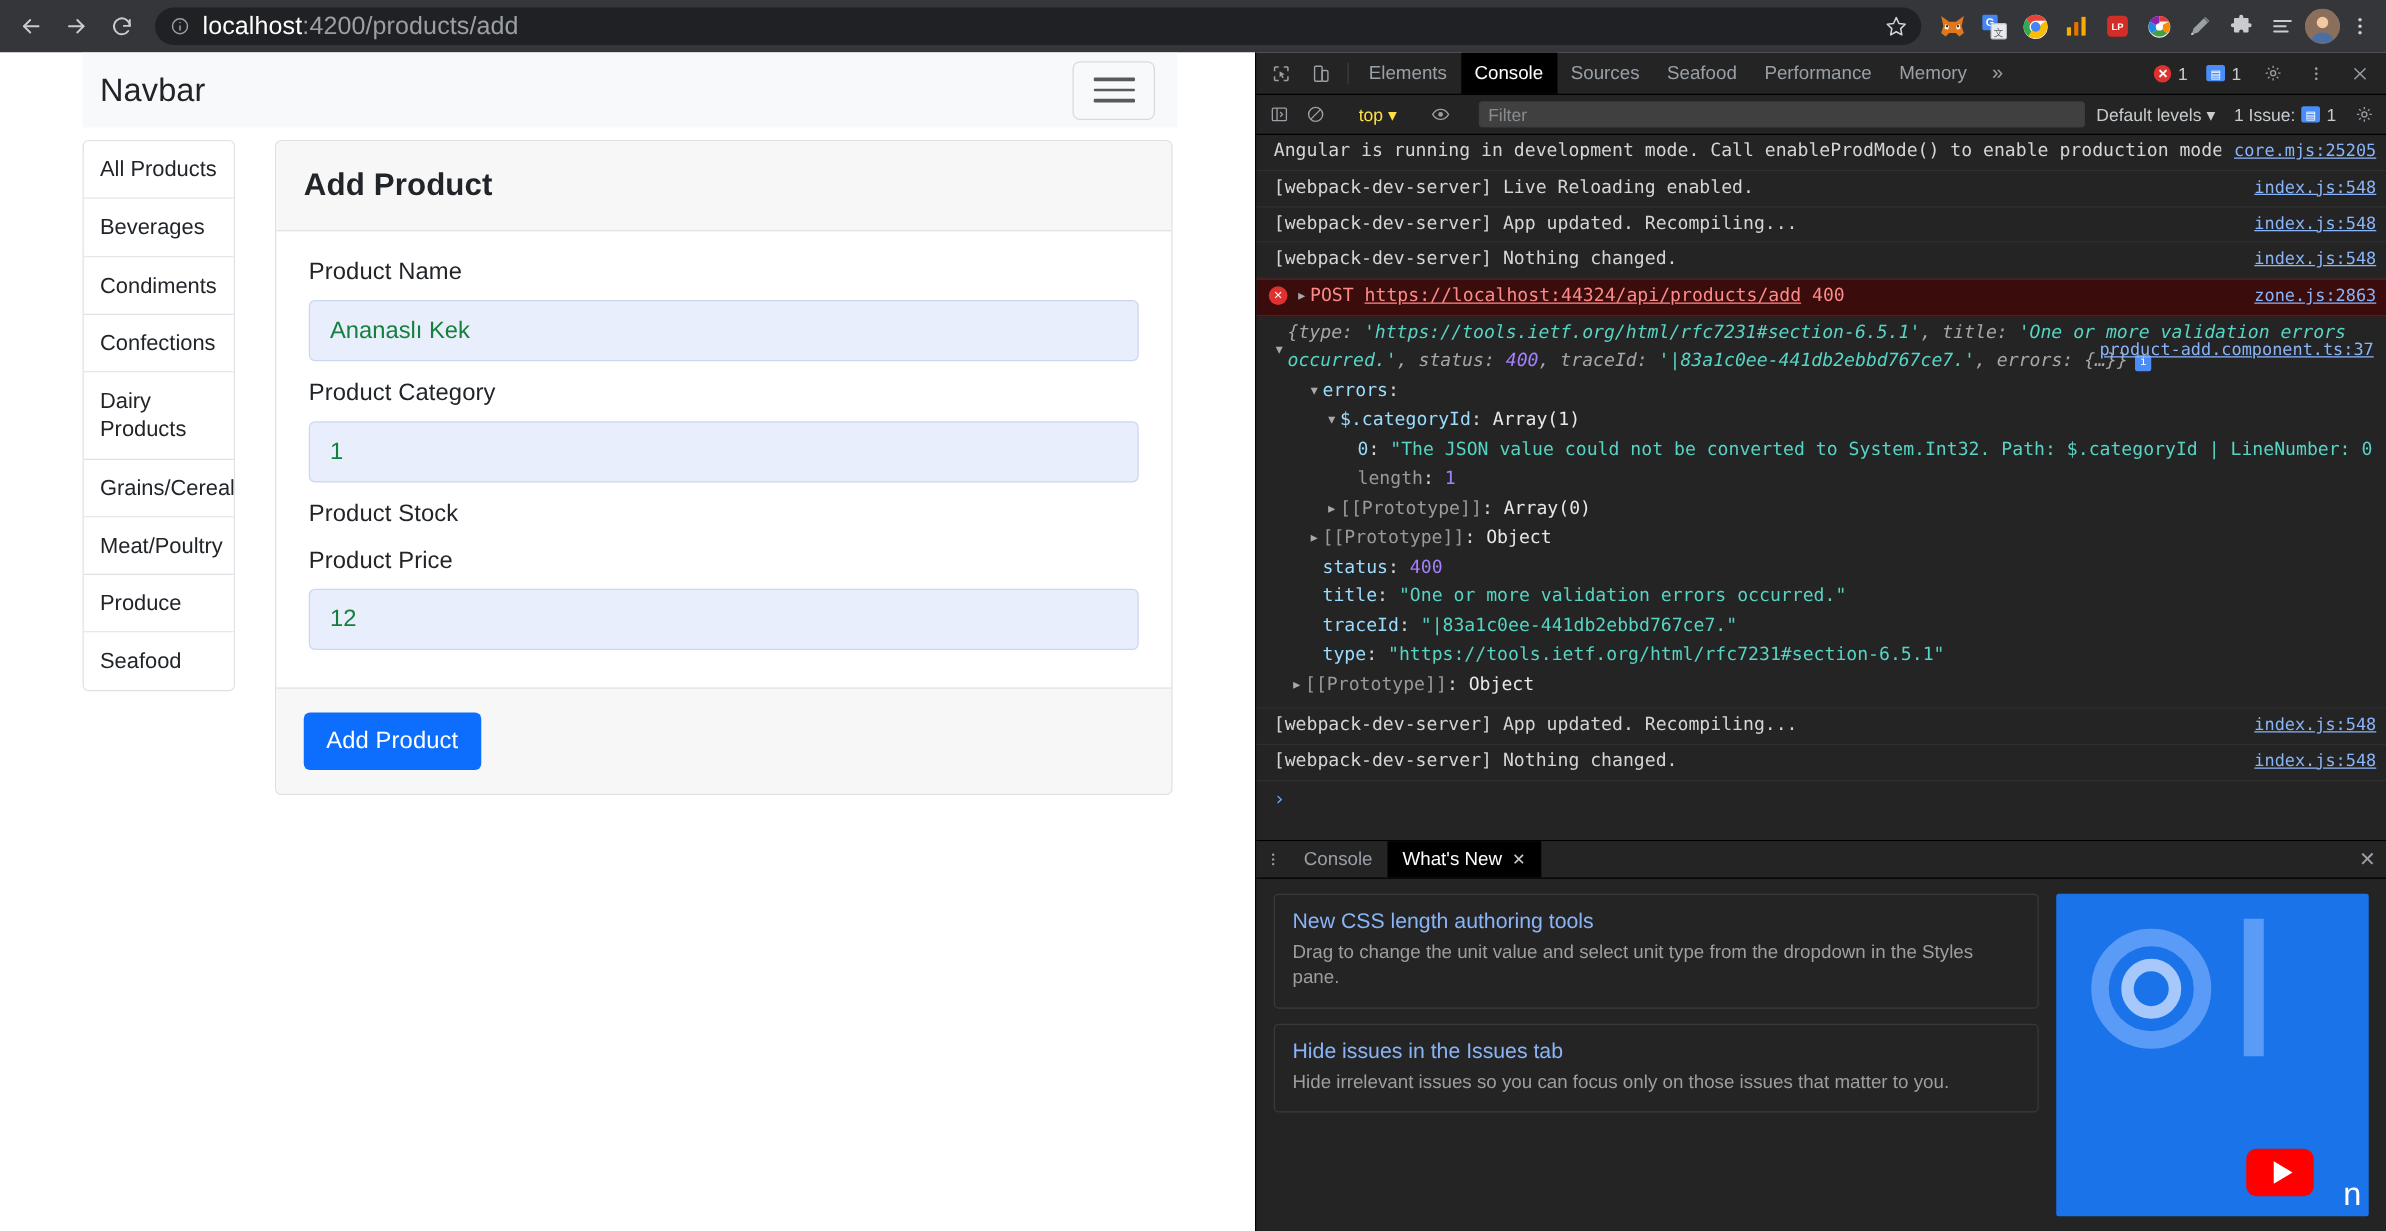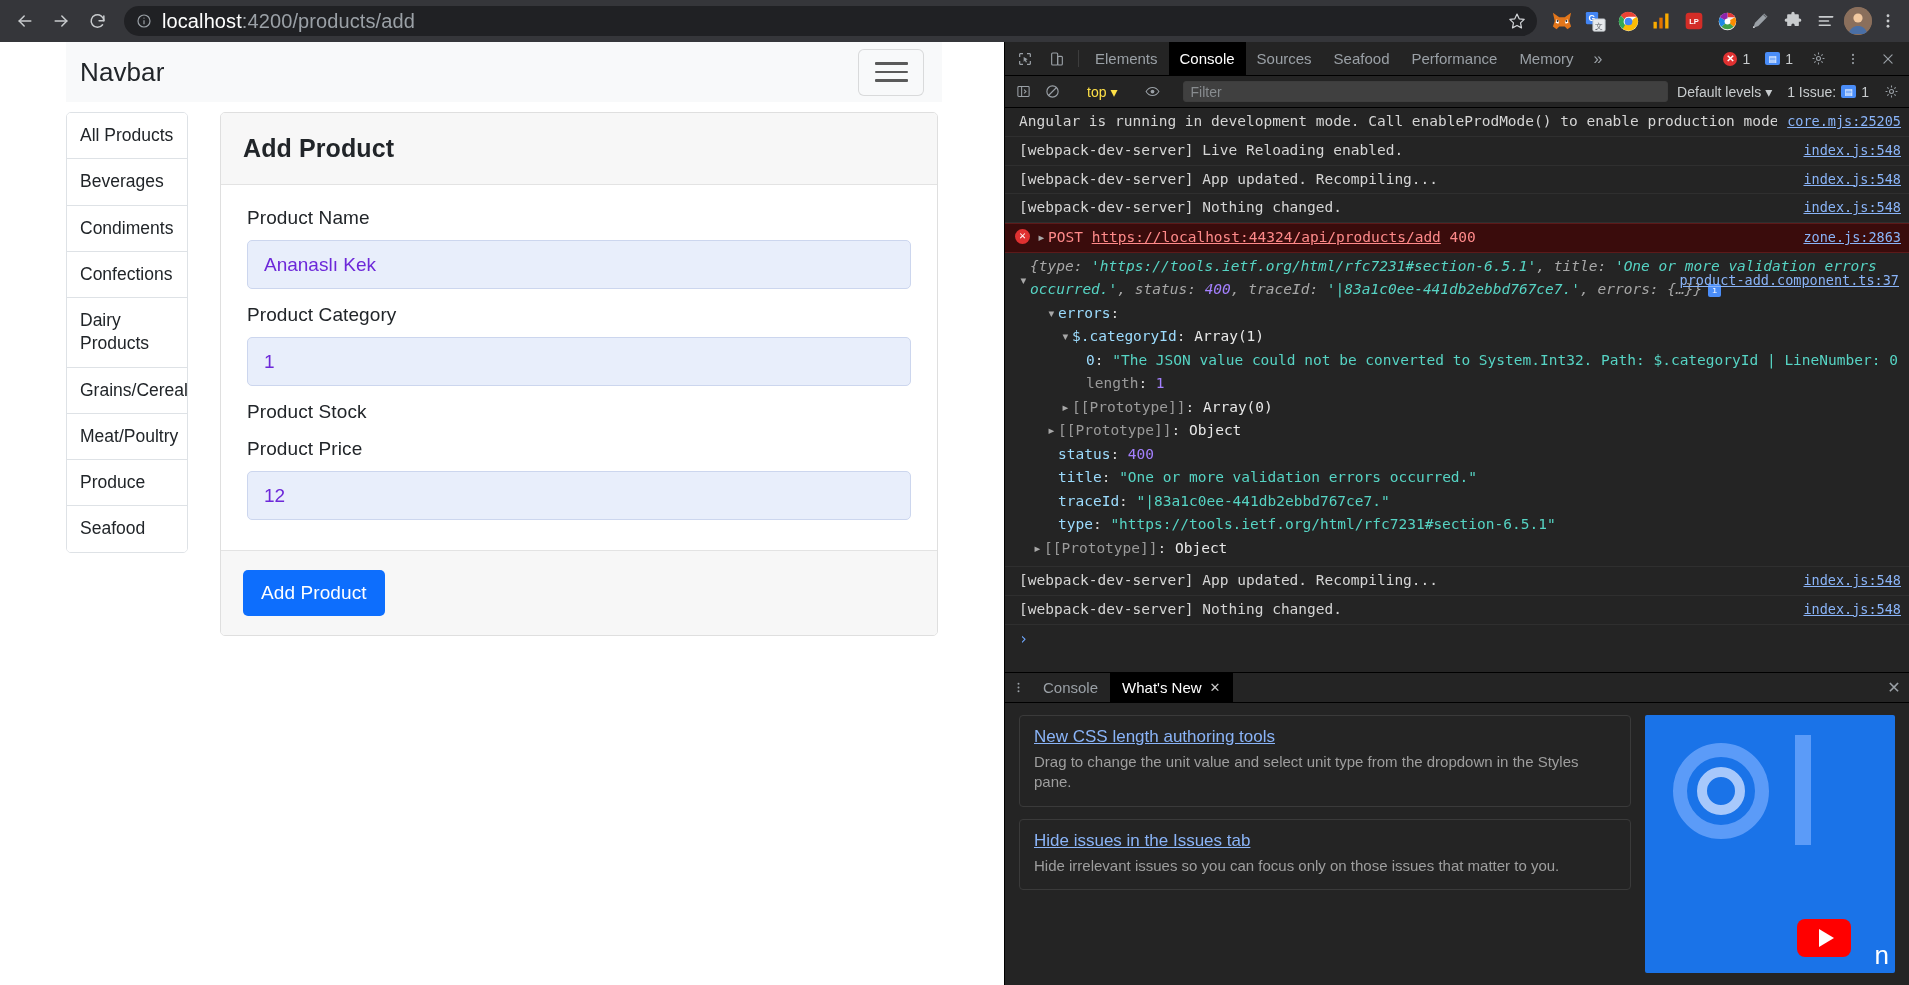--- a/index.html
+++ b/index.html
@@ -172,21 +172,21 @@
   }
   .form-control {
     display: block;
     width: 100%;
     height: 49px;
     background: #e8eefb;
     border: 1px solid #ccd6ee;
     border-radius: 5px;
     padding: 0 16px;
     font-size: 19px;
-    color: #6d28d9;
+    color: #15803d;
     font-family: "Liberation Sans", sans-serif;
     outline: none;
   }
   .card-footer {
     background: #f7f7f7;
     border-top: 1px solid #e3e3e3;
     padding: 19px 22px;
   }
   .btn-primary {
     background: #0d6efd;
@@ -381,21 +381,21 @@
     flex: 0 0 auto;
   }
   .whatsnew-body { flex:1 1 auto; display:flex; gap: 14px; padding: 12px 14px; overflow:hidden; }
   .wn-list { flex: 1 1 auto; display:flex; flex-direction:column; gap: 12px; min-width: 0;}
   .wn-card {
     border: 1px solid #3a3a3a;
     border-radius: 4px;
     padding: 11px 14px 13px 14px;
     background: #242424;
   }
-  .wn-title { color: #8ab4f8; font-size: 17px; margin-bottom: 5px; font-family:"Liberation Sans",sans-serif;text-decoration:underline;}
+  .wn-title { color: #8ab4f8; font-size: 17px; margin-bottom: 5px; font-family:"Liberation Sans",sans-serif;}
   .wn-desc { color: #9e9e9e; font-size: 15px; line-height: 1.35; font-family:"Liberation Sans",sans-serif;}
   .wn-video {
     flex: 0 0 250px;
     background: #1a73e8;
     border-radius: 2px;
     position: relative;
     overflow: hidden;
     min-height: 140px;
   }
   .wn-video .ring {

